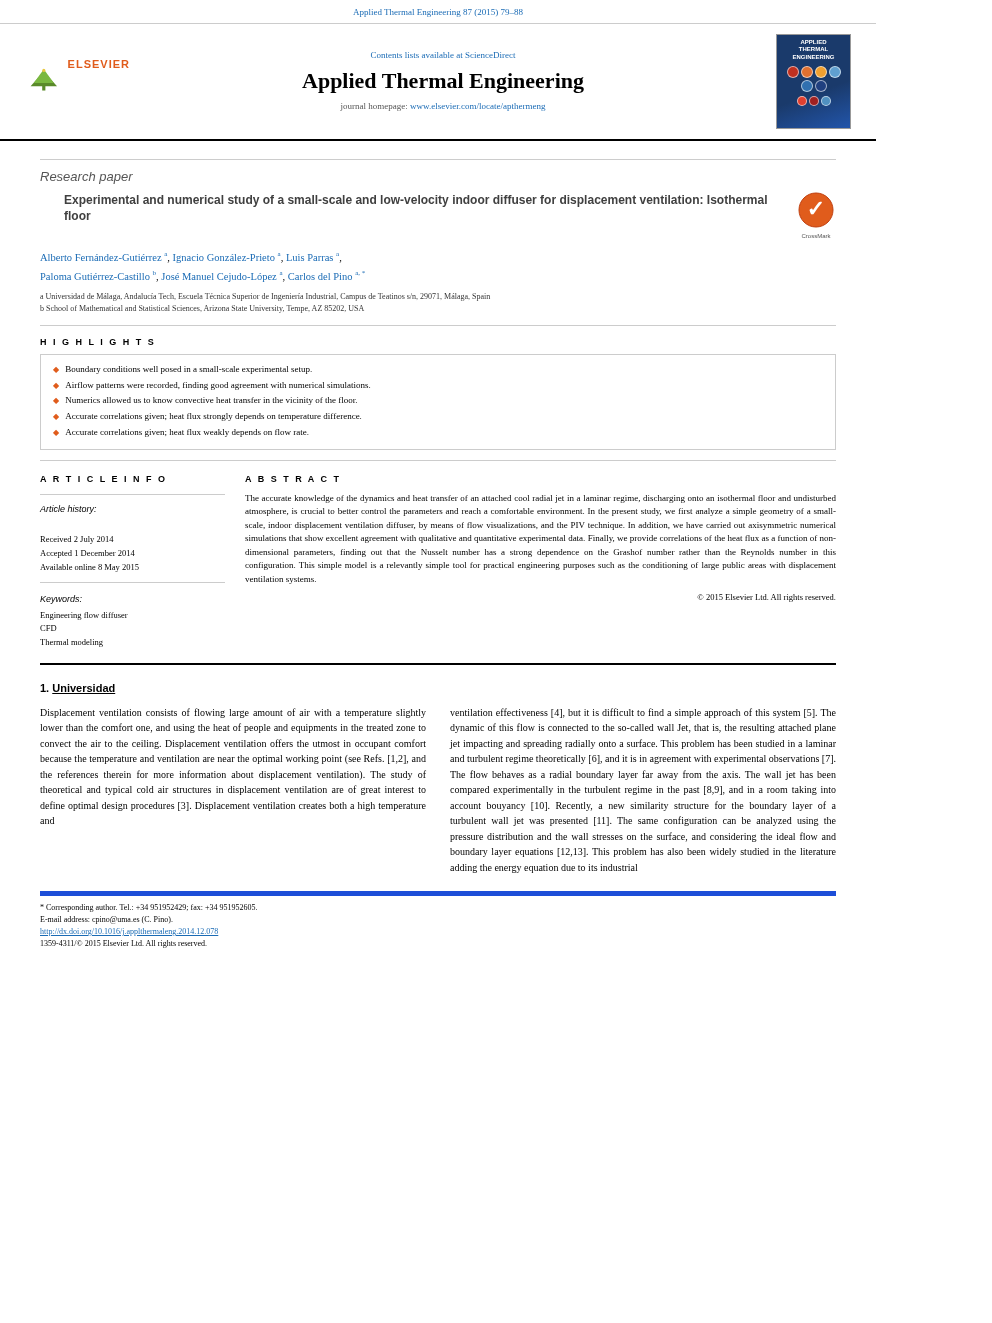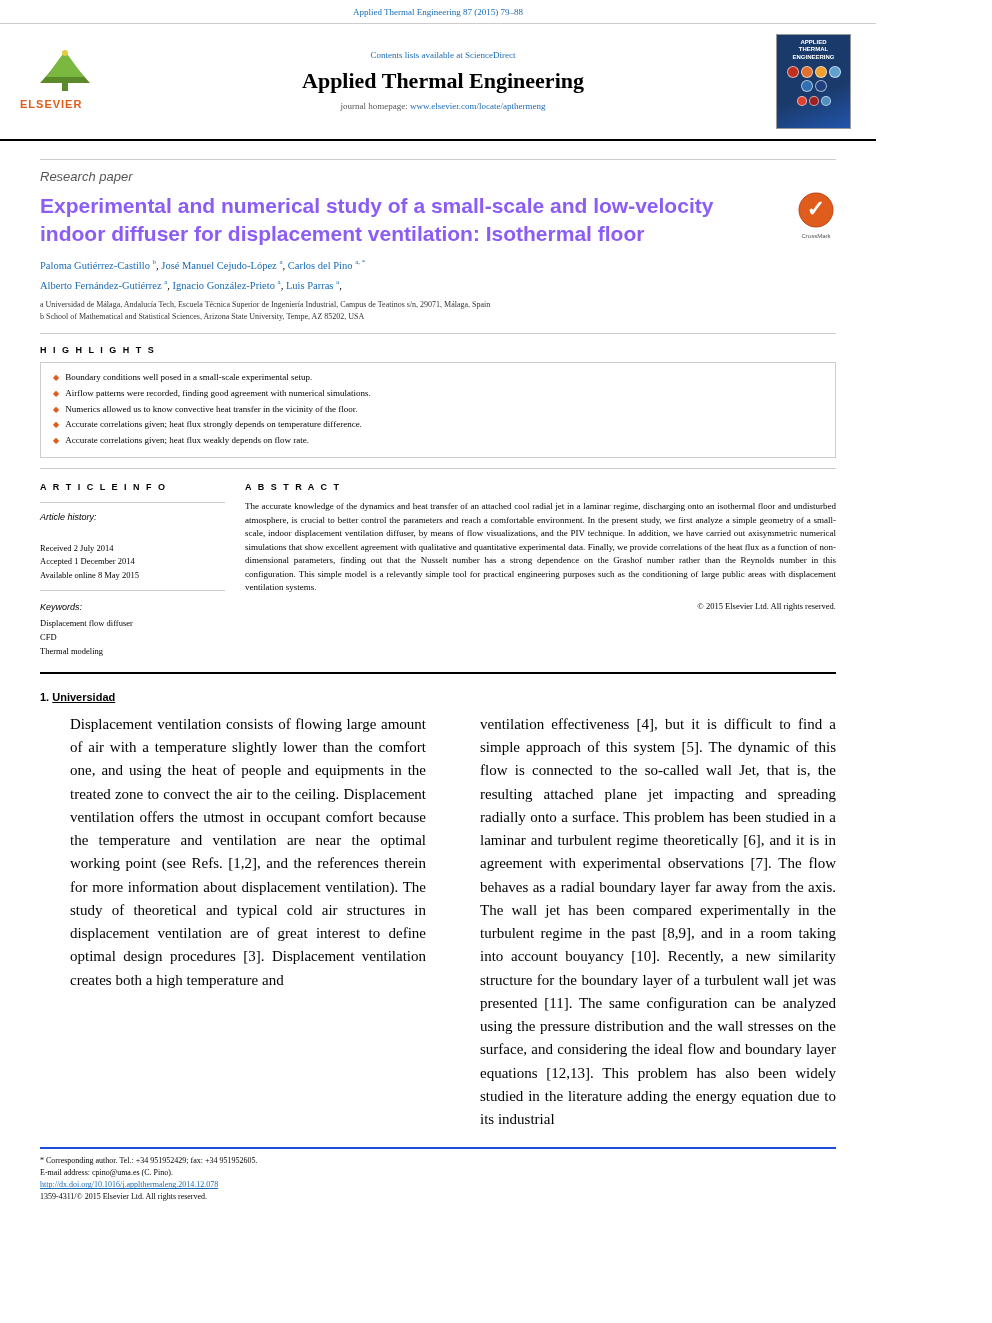--- a/index.html
+++ b/index.html
@@ -40,21 +40,20 @@
     }
     .elsevier-logo-text {
       font-family: Arial, sans-serif;
       font-size: 11px;
       font-weight: bold;
       color: #e05c1c;
       letter-spacing: 1px;
     }
     .elsevier-logo-img {
       display: flex;
-      flex-direction: column;
       align-items: flex-start;
     }
     .journal-title-center {
       flex: 1;
       text-align: center;
     }
     .contents-line {
       font-size: 9px;
       color: #555;
       margin-bottom: 4px;
@@ -122,26 +121,27 @@
       margin-bottom: 6px;
       font-style: italic;
     }
 
     .paper-title-row {
       display: flex;
       align-items: flex-start;
       margin-bottom: 10px;
     }
     .paper-title {
-      font-size: 21px;
-      font-family: Arial, sans-serif;
-      font-weight: bold;
-      color: #8b5cf6;
+      font-size: 12px;
+      font-family: Arial, sans-serif;
+      font-weight: bold;
+      color: #404040;
       line-height: 1.35;
       flex: 1;
+      margin-left: 24px;
     }
     .crossmark {
       width: 40px;
       margin-left: 15px;
       flex-shrink: 0;
       text-align: center;
     }
 
     .authors-line {
       font-size: 10.5px;
@@ -277,31 +277,30 @@
       margin-bottom: 8px;
     }
 
     .two-col-body {
       display: flex;
       gap: 24px;
       margin-top: 8px;
     }
     .body-col {
       flex: 1;
-      font-size: 15px;
+      font-size: 10px;
       color: #000;
       text-align: justify;
       line-height: 1.55;
-      margin-left: 30px;
     }
     .body-col p { margin-bottom: 6px; }
 
     
     .footer-notes {
-      border-top: 2px solid #1d4ed8;
+      border-top: 5px solid #1d4ed8;
       margin: 10px 40px 0 40px;
       padding-top: 6px;
       font-size: 8px;
       color: #000;
       line-height: 1.5;
     }
     .footer-doi {
       color: #1a6bb5;
       font-size: 8px;
     }
@@ -379,28 +378,28 @@
         
         <svg width="36" height="36" viewBox="0 0 36 36">
           <circle cx="18" cy="18" r="17" fill="#e05c1c" stroke="#c04010" stroke-width="1"></circle>
           <text x="18" y="24" text-anchor="middle" fill="white" font-size="22" font-family="Arial" font-weight="bold">✓</text>
         </svg>
         <div style="font-size:6px; color:#555; text-align:center; font-family:Arial;">CrossMark</div>
       </div>
     </div>
 
     <div class="authors-line">
+      <a href="#" class="author-link">Alberto Fernández-Gutiérrez</a> <sup>a</sup>,
+      <a href="#" class="author-link">Ignacio González-Prieto</a> <sup>a</sup>,
+      <a href="#" class="author-link">Luis Parras</a> <sup>a</sup>,
+    </div>
+    <div class="authors-line">
       <a href="#" class="author-link">Paloma Gutiérrez-Castillo</a> <sup>b</sup>,
       <a href="#" class="author-link">José Manuel Cejudo-López</a> <sup>a</sup>,
       <a href="#" class="author-link">Carlos del Pino</a> <sup>a, *</sup>
-    </div>
-    <div class="authors-line">
-      <a href="#" class="author-link">Alberto Fernández-Gutiérrez</a> <sup>a</sup>,
-      <a href="#" class="author-link">Ignacio González-Prieto</a> <sup>a</sup>,
-      <a href="#" class="author-link">Luis Parras</a> <sup>a</sup>,
     </div>
 
     <div class="affiliations">
       <div>a Universidad de Málaga, Andalucía Tech, Escuela Técnica Superior de Ingeniería Industrial, Campus de Teatinos s/n, 29071, Málaga, Spain</div>
       <div>b School of Mathematical and Statistical Sciences, Arizona State University, Tempe, AZ 85202, USA</div>
     </div>
 
     <hr class="divider-thin">
 
     <div class="highlights-section">
@@ -435,21 +434,21 @@
 
       <div class="left-col">
         <div class="article-info-title">A R T I C L E   I N F O</div>
         <hr class="divider-thin">
         <div class="article-history-label">Article history:</div>
         <div class="article-history-item">Received 2 July 2014</div>
         <div class="article-history-item">Accepted 1 December 2014</div>
         <div class="article-history-item">Available online 8 May 2015</div>
         <hr class="divider-thin">
         <div class="keywords-label">Keywords:</div>
-        <div class="keyword-item">Displacement flow diffuser</div>
+        <div class="keyword-item">Engineering flow diffuser</div>
         <div class="keyword-item">CFD</div>
         <div class="keyword-item">Thermal modeling</div>
       </div>
 
       <div class="right-col">
         <div class="abstract-title">A B S T R A C T</div>
         <div class="abstract-text">The accurate knowledge of the dynamics and heat transfer of an attached cool radial jet in a laminar regime, discharging onto an isothermal floor and undisturbed atmosphere, is crucial to better control the parameters and reach a comfortable environment. In the present study, we first analyze a simple geometry of a small-scale, indoor displacement ventilation diffuser, by means of flow visualizations, and the PIV technique. In addition, we have carried out axisymmetric numerical simulations that show excellent agreement with qualitative and quantitative experimental data. Finally, we provide correlations of the heat flux as a function of non-dimensional parameters, finding out that the Nusselt number has a strong dependence on the Grashof number rather than the Reynolds number in this configuration. This simple model is a relevantly simple tool for practical engineering purposes such as the conditioning of large public areas with displacement ventilation systems.</div>
         <div class="copyright-line">© 2015 Elsevier Ltd. All rights reserved.</div>
       </div>
     </div>

